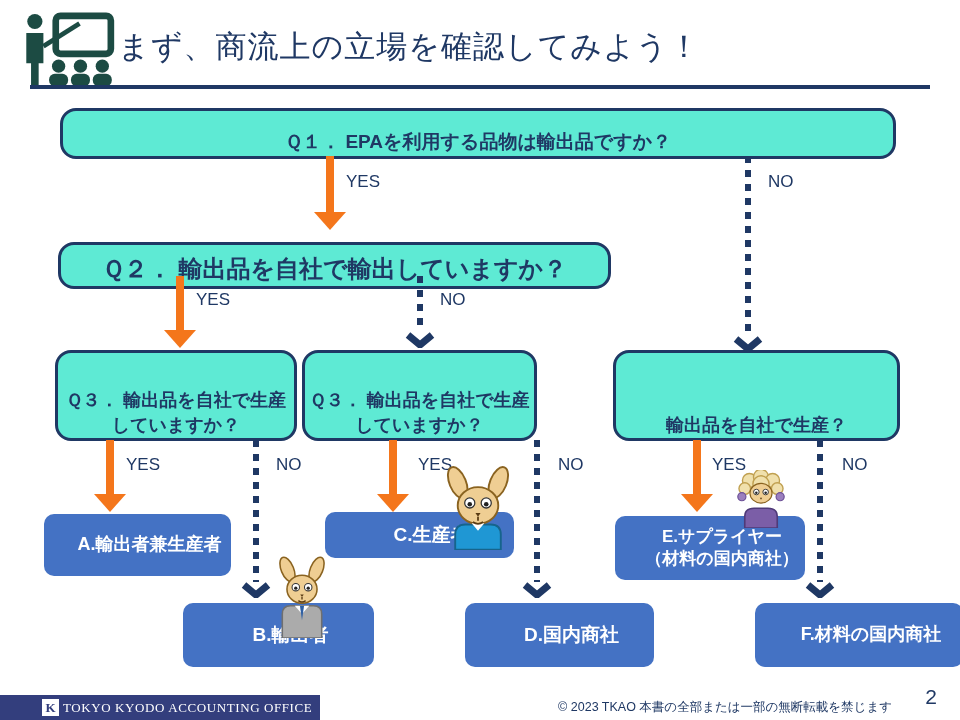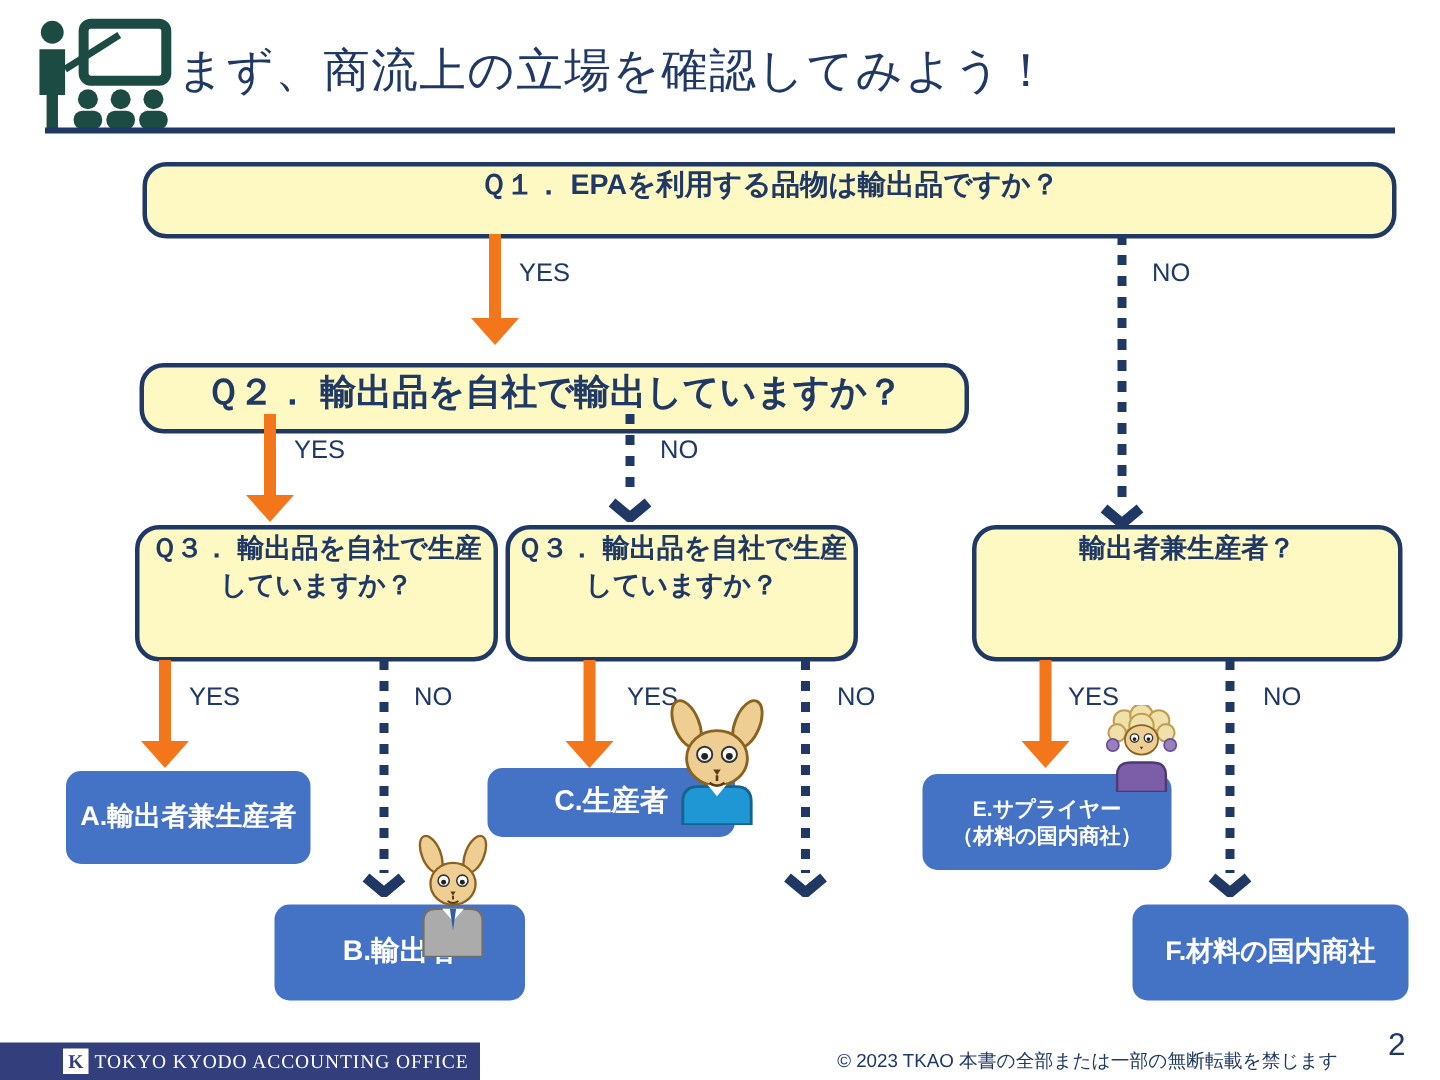--- a/index.html
+++ b/index.html
@@ -6,28 +6,28 @@
   .slide {
     position:relative; width:960px; height:720px; background:#ffffff;
     font-family:"Liberation Sans","DejaVu Sans",sans-serif; overflow:hidden;
   }
   .title {
     position:absolute; left:118px; top:26px; font-size:31px; font-weight:normal;
     color:#1F3864; letter-spacing:1px; white-space:nowrap;
   }
   .divider { position:absolute; left:30px; top:85px; width:900px; height:4px; background:#1F3864; }
   .qbox {
-    position:absolute; background:#fef9c3; border:3px solid #1F3864; border-radius:16px;
+    position:absolute; background:#5eead4; border:3px solid #1F3864; border-radius:16px;
     color:#1F3864; font-weight:bold; display:flex; flex-direction:column;
-    align-items:center; justify-content:flex-start; text-align:center; line-height:1.4;margin-left:35px;
+    align-items:center; justify-content:flex-end; text-align:center; line-height:1.4;
   }
   .result {
     position:absolute; background:#4472C4; border-radius:10px; color:#fff; font-weight:bold;
     display:flex; flex-direction:column; align-items:center; justify-content:center;
-    text-align:center; line-height:1.3; z-index:2;
+    text-align:center; line-height:1.3; z-index:2;padding-left:24px;
   }
   .oarrow { position:absolute; width:32px; display:flex; flex-direction:column; align-items:center; z-index:1; }
   .oarrow .shaft { width:8px; flex:1; background:#F4761B; }
   .oarrow .head { width:0; height:0; border-left:16px solid transparent; border-right:16px solid transparent; border-top:18px solid #F4761B; }
   .darrow { position:absolute; width:30px; display:flex; flex-direction:column; align-items:center; z-index:1; }
   .darrow .dshaft { width:6px; flex:1; background:repeating-linear-gradient(to bottom,#1F3864 0 7px,transparent 7px 14px); }
   .darrow svg { display:block; }
   .lbl { position:absolute; color:#1F3864; font-size:17px; z-index:1; }
   .mascot { position:absolute; z-index:3; }
   .footer-bar {
@@ -77,21 +77,21 @@
     <span>Ｑ３． 輸出品を自社で生産</span>
     <span>していますか？</span>
   </div>
 
   <div class="qbox" style="left:302px;top:350px;width:229px;height:85px;font-size:18px">
     <span>Ｑ３． 輸出品を自社で生産</span>
     <span>していますか？</span>
   </div>
 
   <div class="qbox" style="left:613px;top:350px;width:281px;height:85px;font-size:18px">
-    <span>輸出者兼生産者？</span>
+    <span>輸出品を自社で生産？</span>
   </div>
 
   <div class="oarrow" style="left:314px;top:156px;height:74px">
     <div class="shaft"></div>
     <div class="head"></div>
   </div>
   <div class="oarrow" style="left:164px;top:276px;height:72px">
     <div class="shaft"></div>
     <div class="head"></div>
   </div>
@@ -149,26 +149,29 @@
   <span class="lbl" style="left:558px;top:455px">NO</span>
   <span class="lbl" style="left:712px;top:455px">YES</span>
   <span class="lbl" style="left:842px;top:455px">NO</span>
 
   <div class="result" style="left:44px;top:514px;width:163px;height:62px;font-size:18px">
     <span>A.輸出者兼生産者</span>
   </div>
   <div class="result" style="left:325px;top:512px;width:165px;height:46px;font-size:19px">
     <span>C.生産者</span>
   </div>
-  <div class="result" style="left:615px;top:516px;width:166px;height:64px;font-size:14px">
+  <div class="result" style="left:615px;top:516px;width:166px;height:64px;font-size:17px">
     <span>E.サプライヤー</span>
     <span>（材料の国内商社）</span>
   </div>
   <div class="result" style="left:183px;top:603px;width:167px;height:64px;font-size:19px">
     <span>B.輸出者</span>
+  </div>
+  <div class="result" style="left:465px;top:603px;width:165px;height:64px;font-size:19px">
+    <span>D.国内商社</span>
   </div>
   <div class="result" style="left:755px;top:603px;width:184px;height:64px;font-size:18px">
     <span>F.材料の国内商社</span>
   </div>
 
   <svg class="mascot" style="left:440px;top:466px" width="76" height="84" viewBox="0 0 60 66">
     <g stroke="#8a6320" stroke-width="1.5">
       <ellipse cx="14" cy="13" rx="6.5" ry="13" fill="#EFCE93" transform="rotate(-22 14 13)"></ellipse>
       <ellipse cx="46" cy="13" rx="6.5" ry="13" fill="#EFCE93" transform="rotate(22 46 13)"></ellipse>
       <path d="M12 66 L12 54 Q12 46 20 46 L40 46 Q48 46 48 54 L48 66 Z" fill="#1F97D4" stroke="#16648C"></path>

